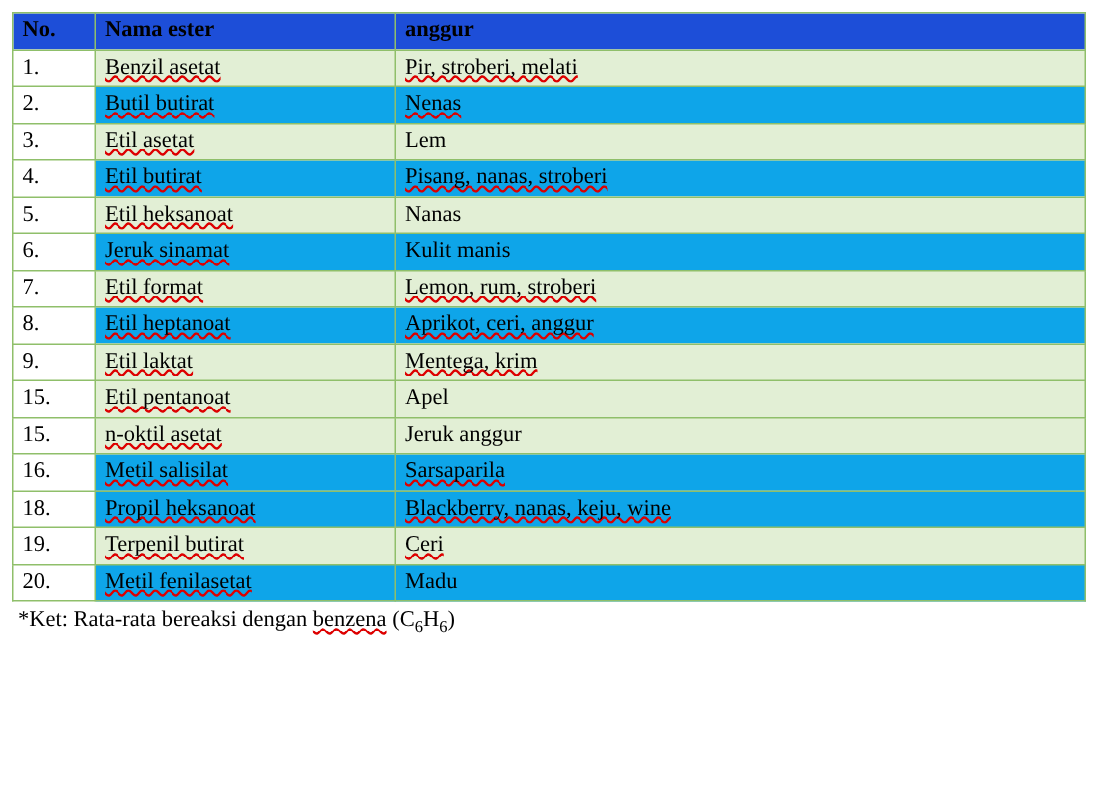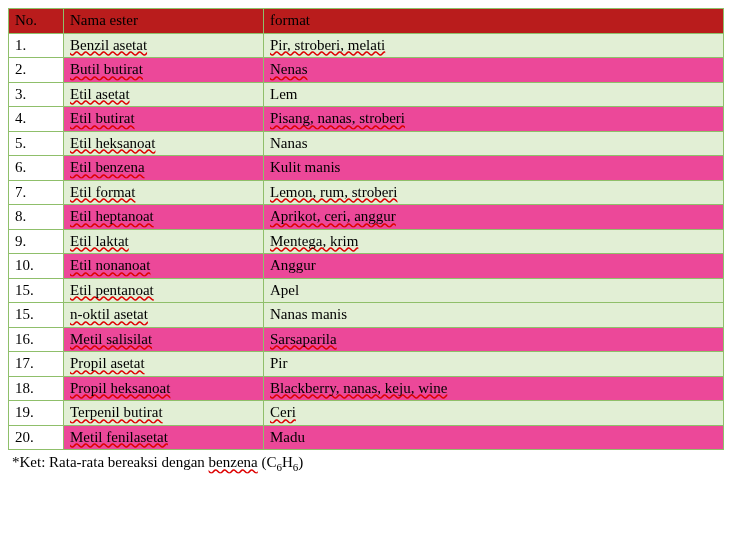--- a/index.html
+++ b/index.html
@@ -20,29 +20,29 @@
   col.col-aroma { width: 460px; }
   th, td {
     border: 1px solid #8fbf6a;
     padding: 2px 6px;
     text-align: left;
     vertical-align: top;
     line-height: 1.3;
     font-size: 15px;
   }
   th {
-    background: #b91c1c;
-    font-weight: normal;
+    background: #1d4ed8;
+    font-weight: bold;
   }
   tbody tr.odd td.col-name,
   tbody tr.odd td.col-aroma {
     background: #e2efd5;
   }
   tbody tr.even td {
-    background: #ec4899;
+    background: #0ea5e9;
   }
   td.col-no {
     background: #fff !important;
   }
   .spell {
     text-decoration: underline wavy #d00;
     text-decoration-skip-ink: none;
   }
   .caption {
     margin-top: 4px;
@@ -57,21 +57,21 @@
 <table>
   <colgroup>
     <col class="col-no">
     <col class="col-name">
     <col class="col-aroma">
   </colgroup>
   <thead>
     <tr>
       <th>No.</th>
       <th>Nama ester</th>
-      <th>format</th>
+      <th>anggur</th>
     </tr>
   </thead>
   <tbody id="tbody">
       <tr class="odd">
         <td class="col-no">1.</td>
         <td class="col-name"><span class="spell">Benzil asetat</span></td>
         <td class="col-aroma"><span class="spell">Pir, stroberi, melati</span></td>
       </tr>
       <tr class="even">
         <td class="col-no">2.</td>
@@ -88,62 +88,52 @@
         <td class="col-name"><span class="spell">Etil butirat</span></td>
         <td class="col-aroma"><span class="spell">Pisang, nanas, stroberi</span></td>
       </tr>
       <tr class="odd">
         <td class="col-no">5.</td>
         <td class="col-name"><span class="spell">Etil heksanoat</span></td>
         <td class="col-aroma">Nanas</td>
       </tr>
       <tr class="even">
         <td class="col-no">6.</td>
-        <td class="col-name"><span class="spell">Etil benzena</span></td>
+        <td class="col-name"><span class="spell">Jeruk sinamat</span></td>
         <td class="col-aroma">Kulit manis</td>
       </tr>
       <tr class="odd">
         <td class="col-no">7.</td>
         <td class="col-name"><span class="spell">Etil format</span></td>
         <td class="col-aroma"><span class="spell">Lemon, rum, stroberi</span></td>
       </tr>
       <tr class="even">
         <td class="col-no">8.</td>
         <td class="col-name"><span class="spell">Etil heptanoat</span></td>
         <td class="col-aroma"><span class="spell">Aprikot, ceri, anggur</span></td>
       </tr>
       <tr class="odd">
         <td class="col-no">9.</td>
         <td class="col-name"><span class="spell">Etil laktat</span></td>
         <td class="col-aroma"><span class="spell">Mentega, krim</span></td>
       </tr>
-      <tr class="even">
-        <td class="col-no">10.</td>
-        <td class="col-name"><span class="spell">Etil nonanoat</span></td>
-        <td class="col-aroma">Anggur</td>
-      </tr>
       <tr class="odd">
         <td class="col-no">15.</td>
         <td class="col-name"><span class="spell">Etil pentanoat</span></td>
         <td class="col-aroma">Apel</td>
       </tr>
       <tr class="odd">
         <td class="col-no">15.</td>
         <td class="col-name"><span class="spell">n-oktil asetat</span></td>
-        <td class="col-aroma">Nanas manis</td>
+        <td class="col-aroma">Jeruk anggur</td>
       </tr>
       <tr class="even">
         <td class="col-no">16.</td>
         <td class="col-name"><span class="spell">Metil salisilat</span></td>
         <td class="col-aroma"><span class="spell">Sarsaparila</span></td>
-      </tr>
-      <tr class="odd">
-        <td class="col-no">17.</td>
-        <td class="col-name"><span class="spell">Propil asetat</span></td>
-        <td class="col-aroma">Pir</td>
       </tr>
       <tr class="even">
         <td class="col-no">18.</td>
         <td class="col-name"><span class="spell">Propil heksanoat</span></td>
         <td class="col-aroma"><span class="spell">Blackberry, nanas, keju, wine</span></td>
       </tr>
       <tr class="odd">
         <td class="col-no">19.</td>
         <td class="col-name"><span class="spell">Terpenil butirat</span></td>
         <td class="col-aroma"><span class="spell">Ceri</span></td>

